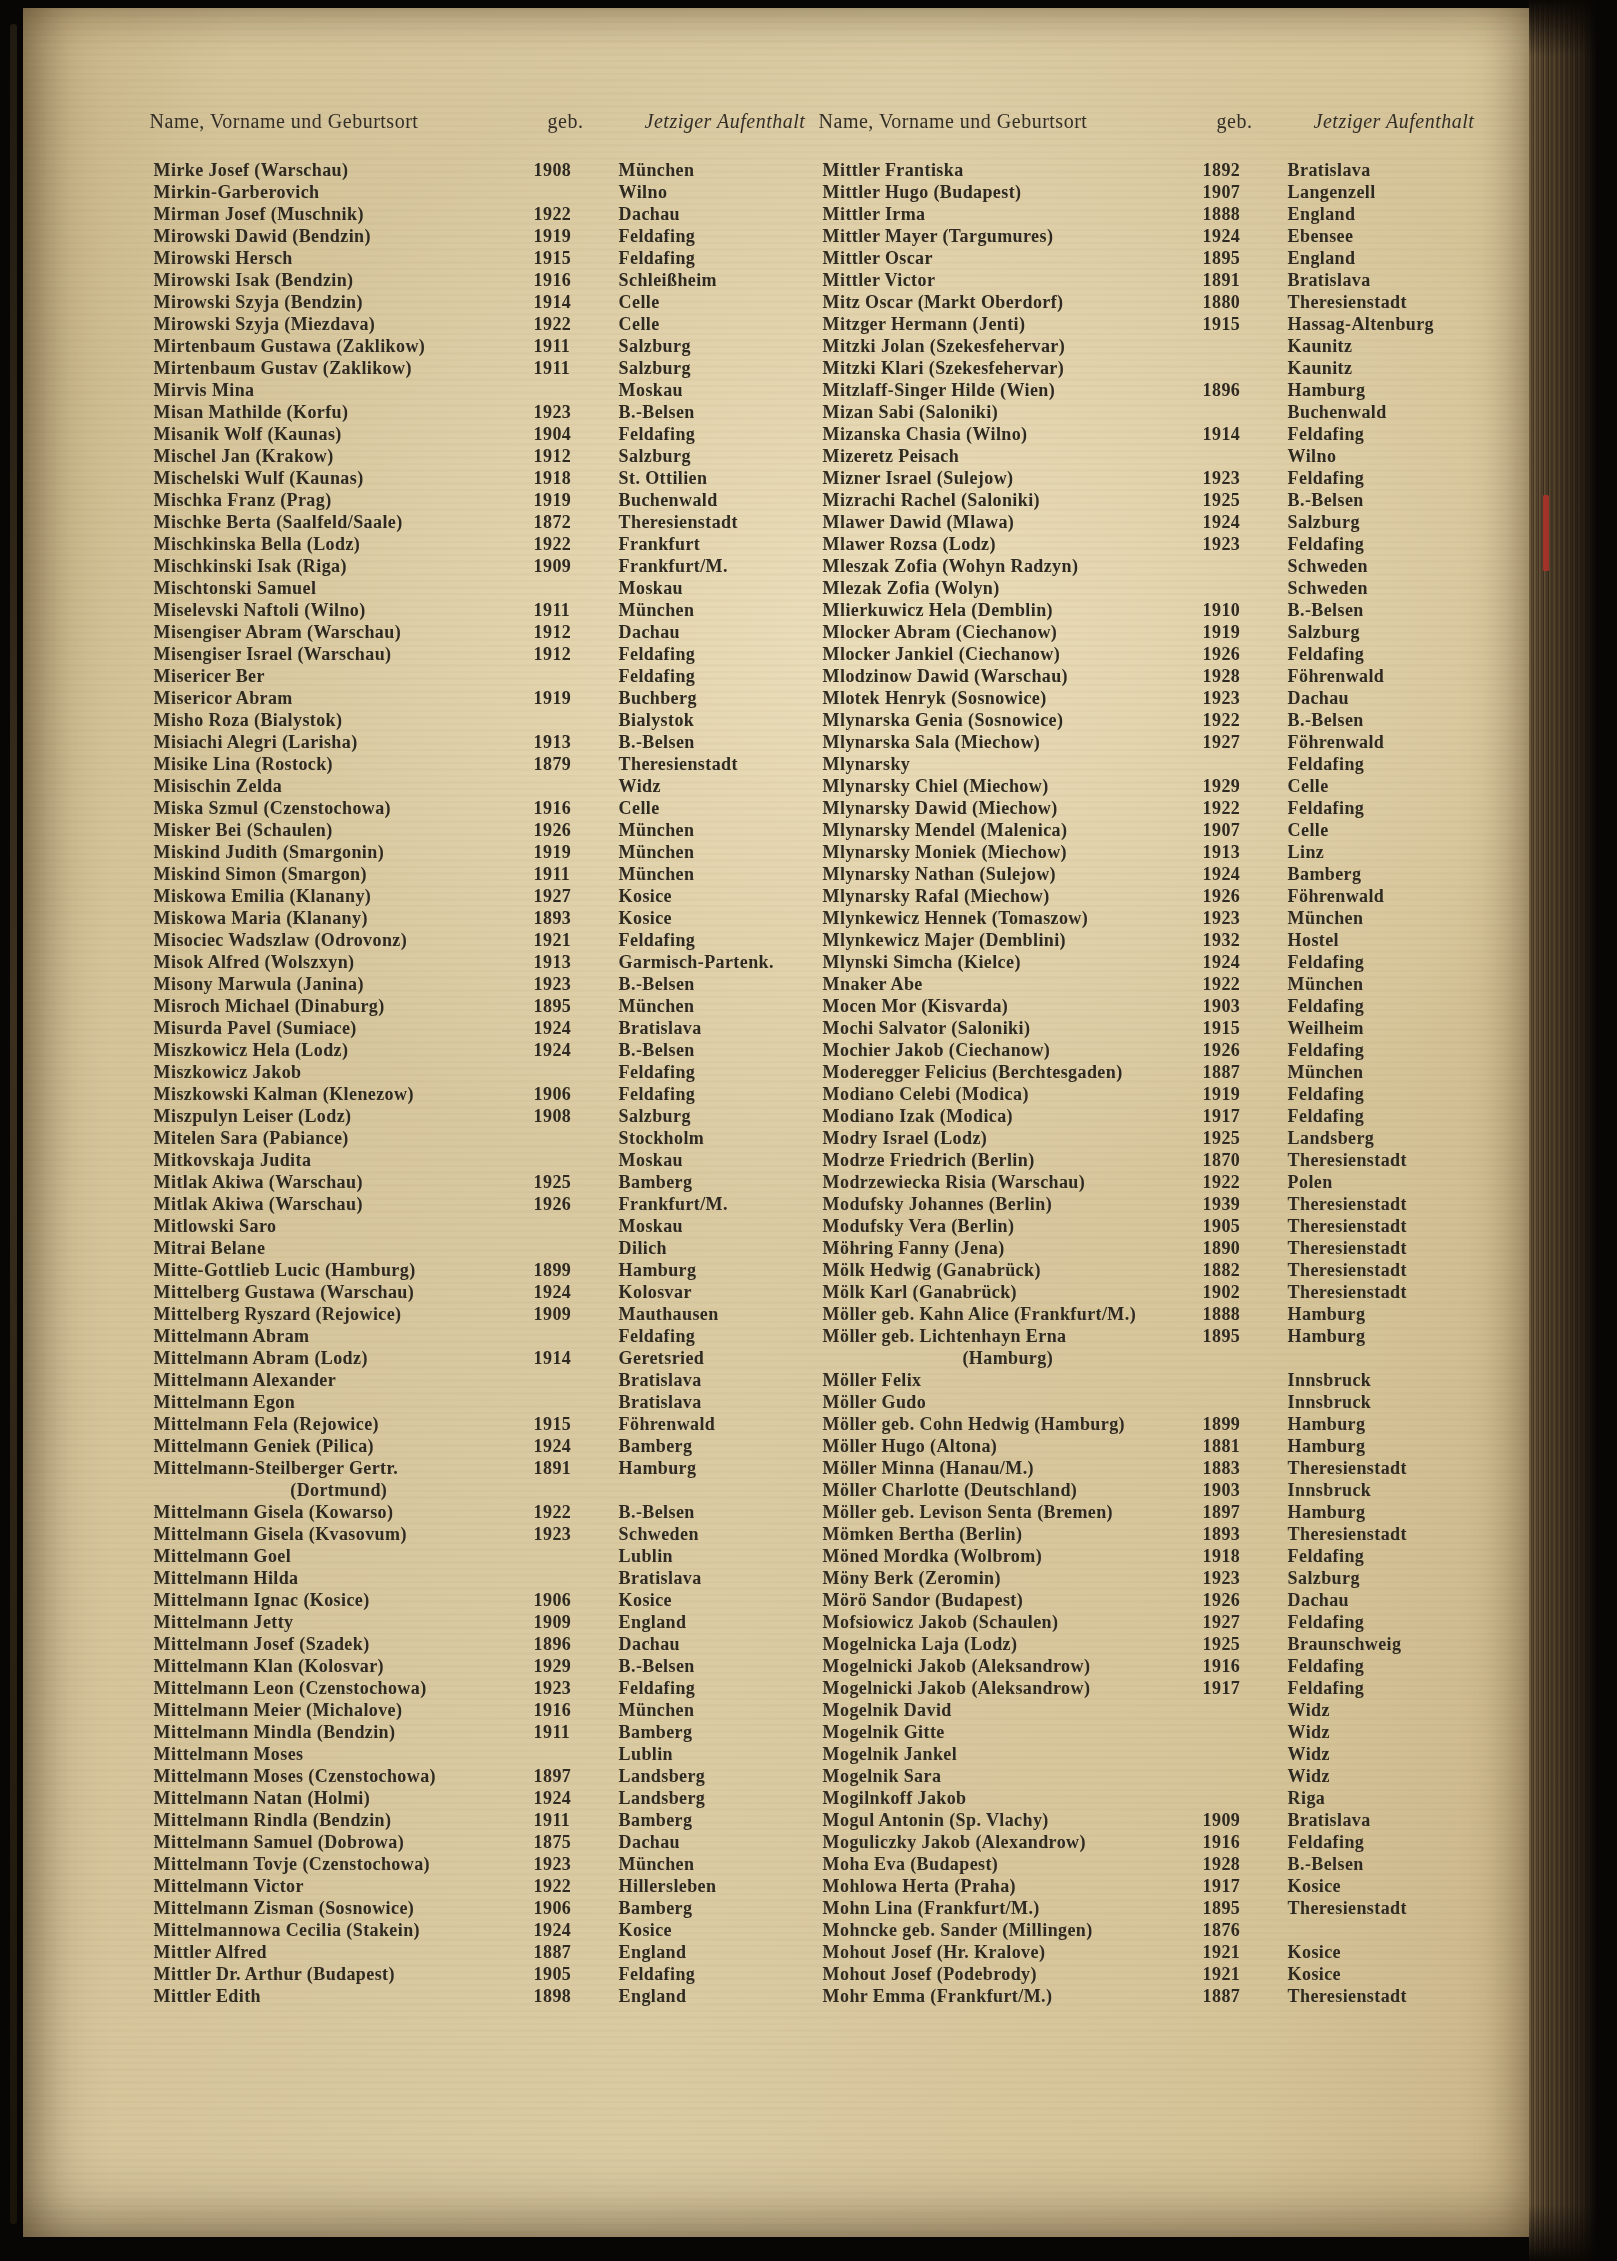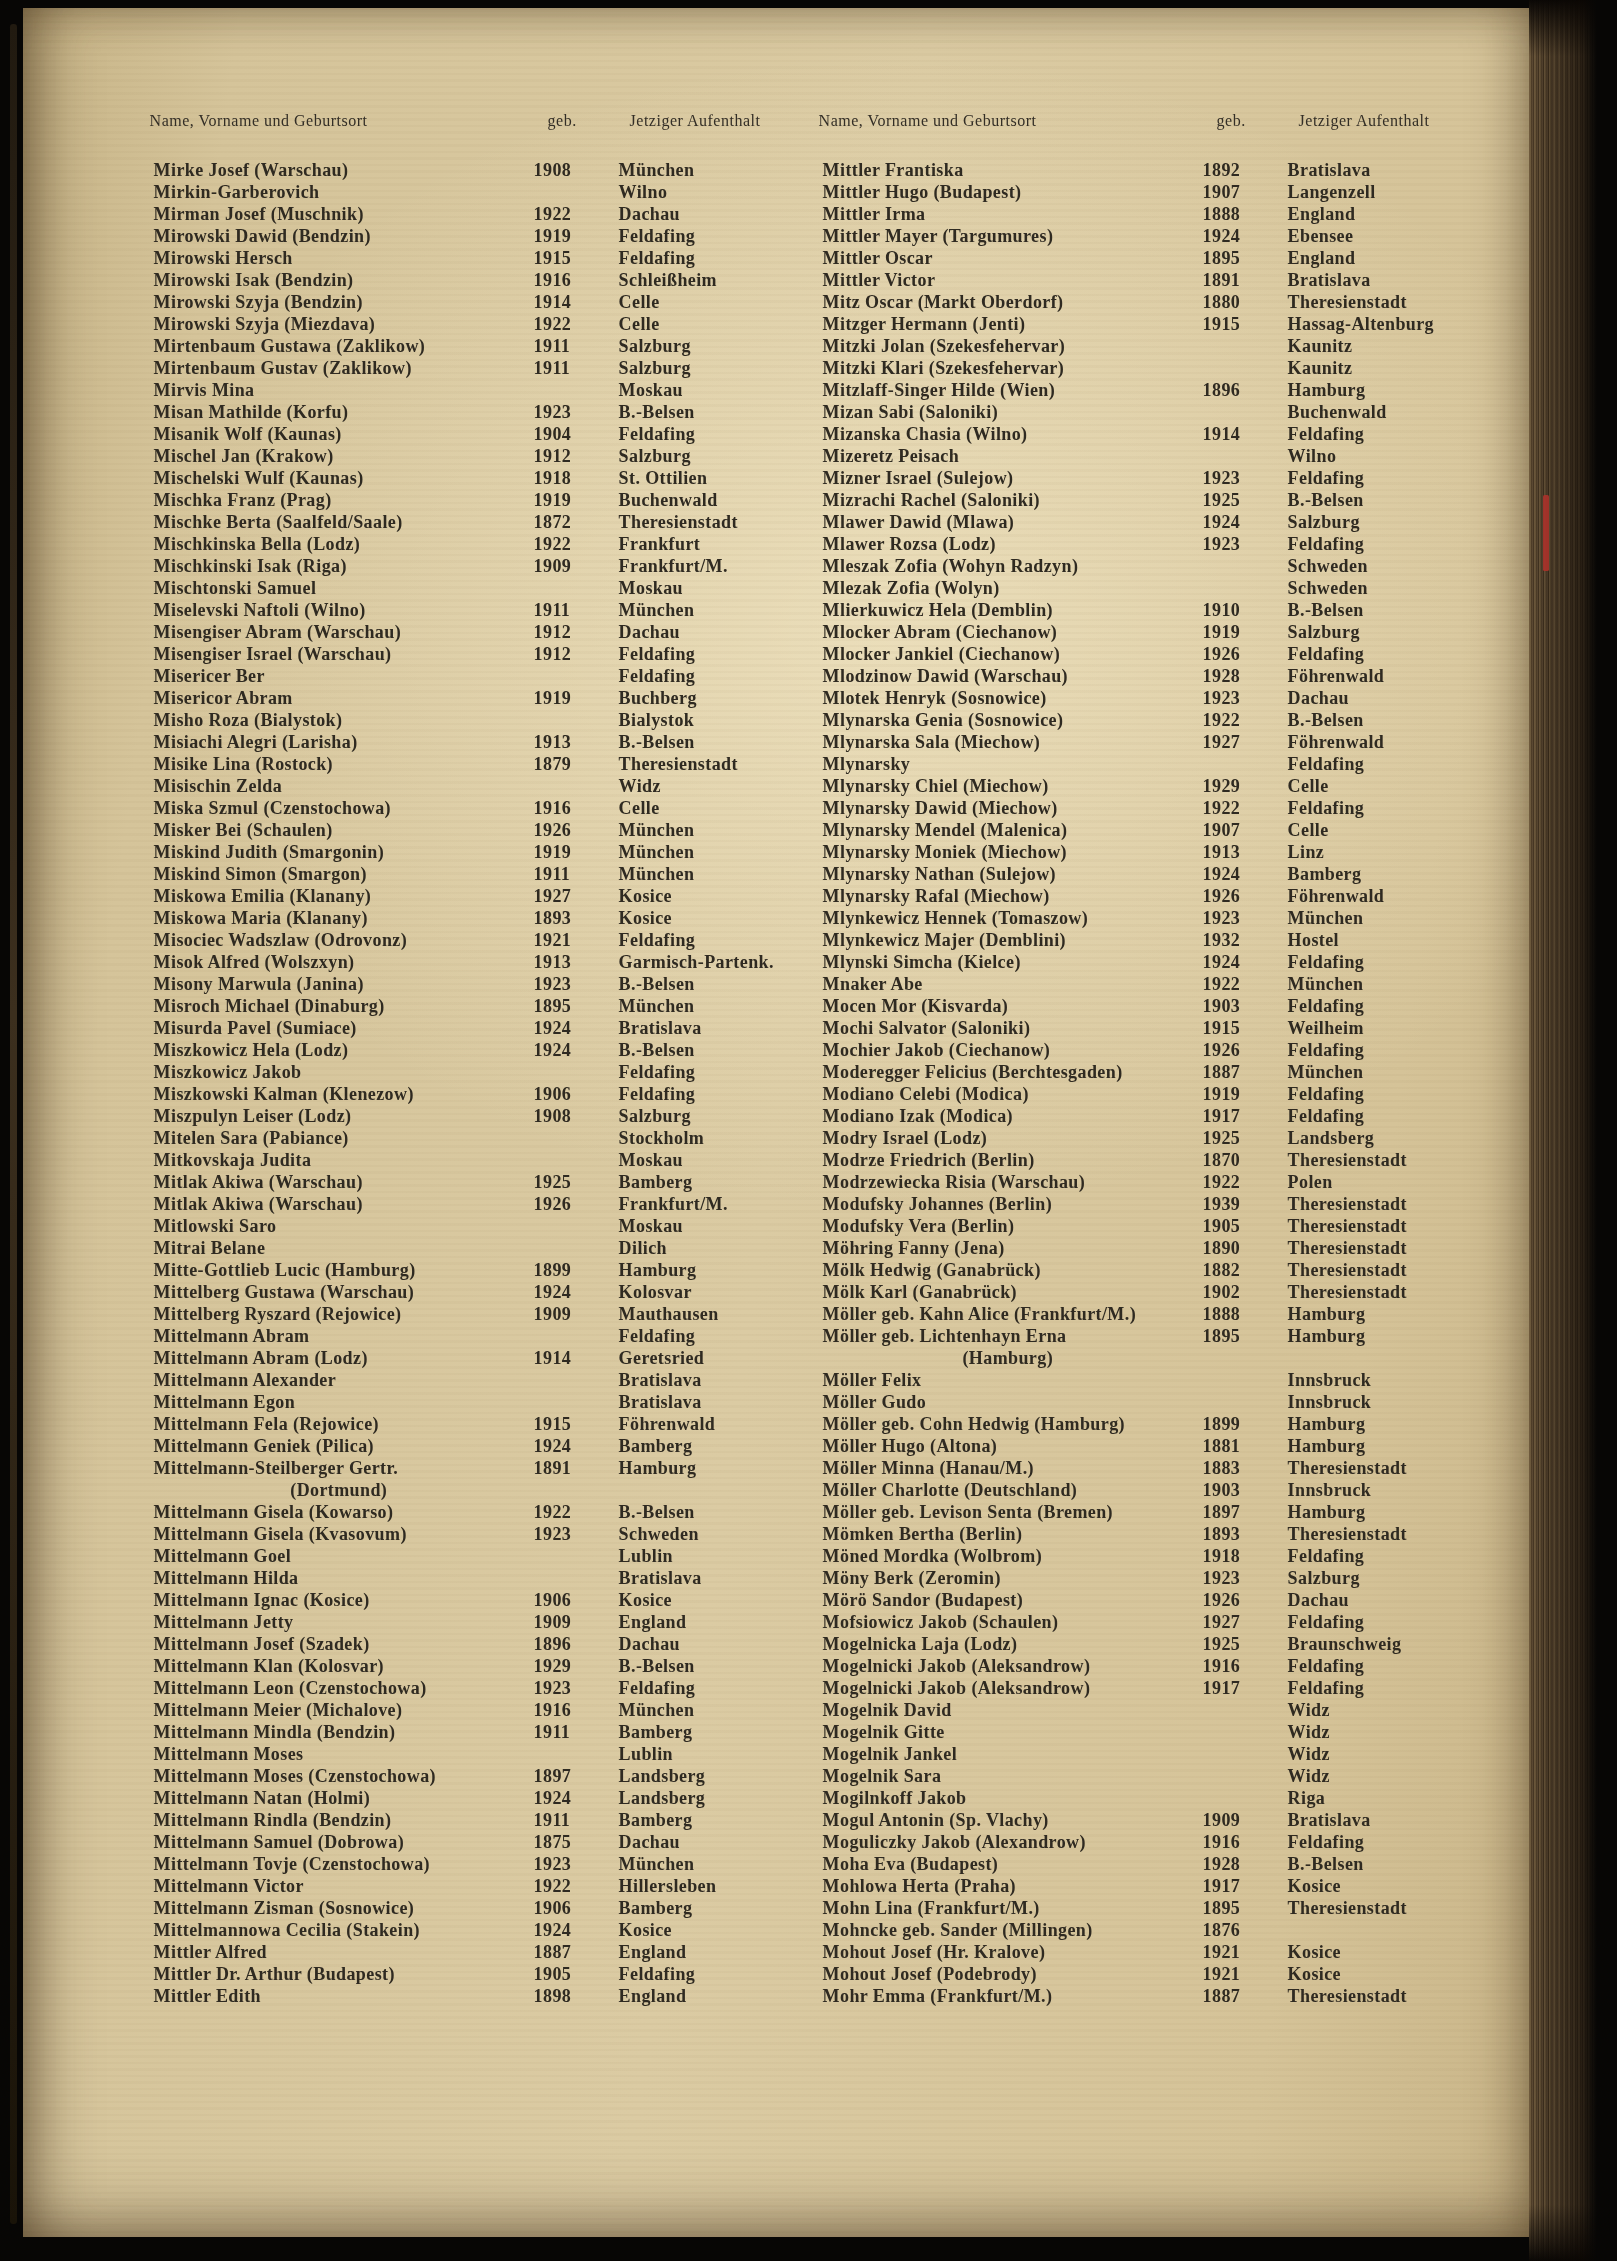--- a/index.html
+++ b/index.html
@@ -25,26 +25,26 @@
       inset -31px 0 53px -24px rgba(60,42,20,.40),
       inset 0 -44px 69px -32px rgba(60,42,20,.48),
       inset 0 26px 44px -24px rgba(80,58,28,.32);
     color:#2e2a20;
   }
   .col { position:absolute; top:102px; }
   .col-left  { left:127px; width:647px; }
   .col-right { left:796px; width:663px; }
   .col-header {
     position:absolute; top:0; left:0; display:flex; white-space:nowrap;
-    font-size:16px; line-height:22px; letter-spacing:0.5px; color:#34302а;
+    font-size:20px; line-height:22px; letter-spacing:0.5px; color:#34302а;
     color:#332e26;
   }
   .h-name { width:380px; }
   .h-geb  { width:57px;margin-left:18px; }
-  .h-res  { margin-left:25px; }
+  .h-res  { margin-left:40px;font-style:italic; }
   .rows { position:absolute; top:49px; left:4px; width:100%;font-weight:bold; }
   .row {
     display:flex; height:22px; line-height:22px; white-space:nowrap;
     font-size:18px; letter-spacing:0.4px; color:#2f2a21;
   }
   .c-name { width:380px; overflow:visible; }
   .c-geb  { width:57px; }
   .c-res  { margin-left:28px; flex:1; }
   .row.cont .c-name { text-align:center; padding-right:9.7px; }
   .page-edges {

